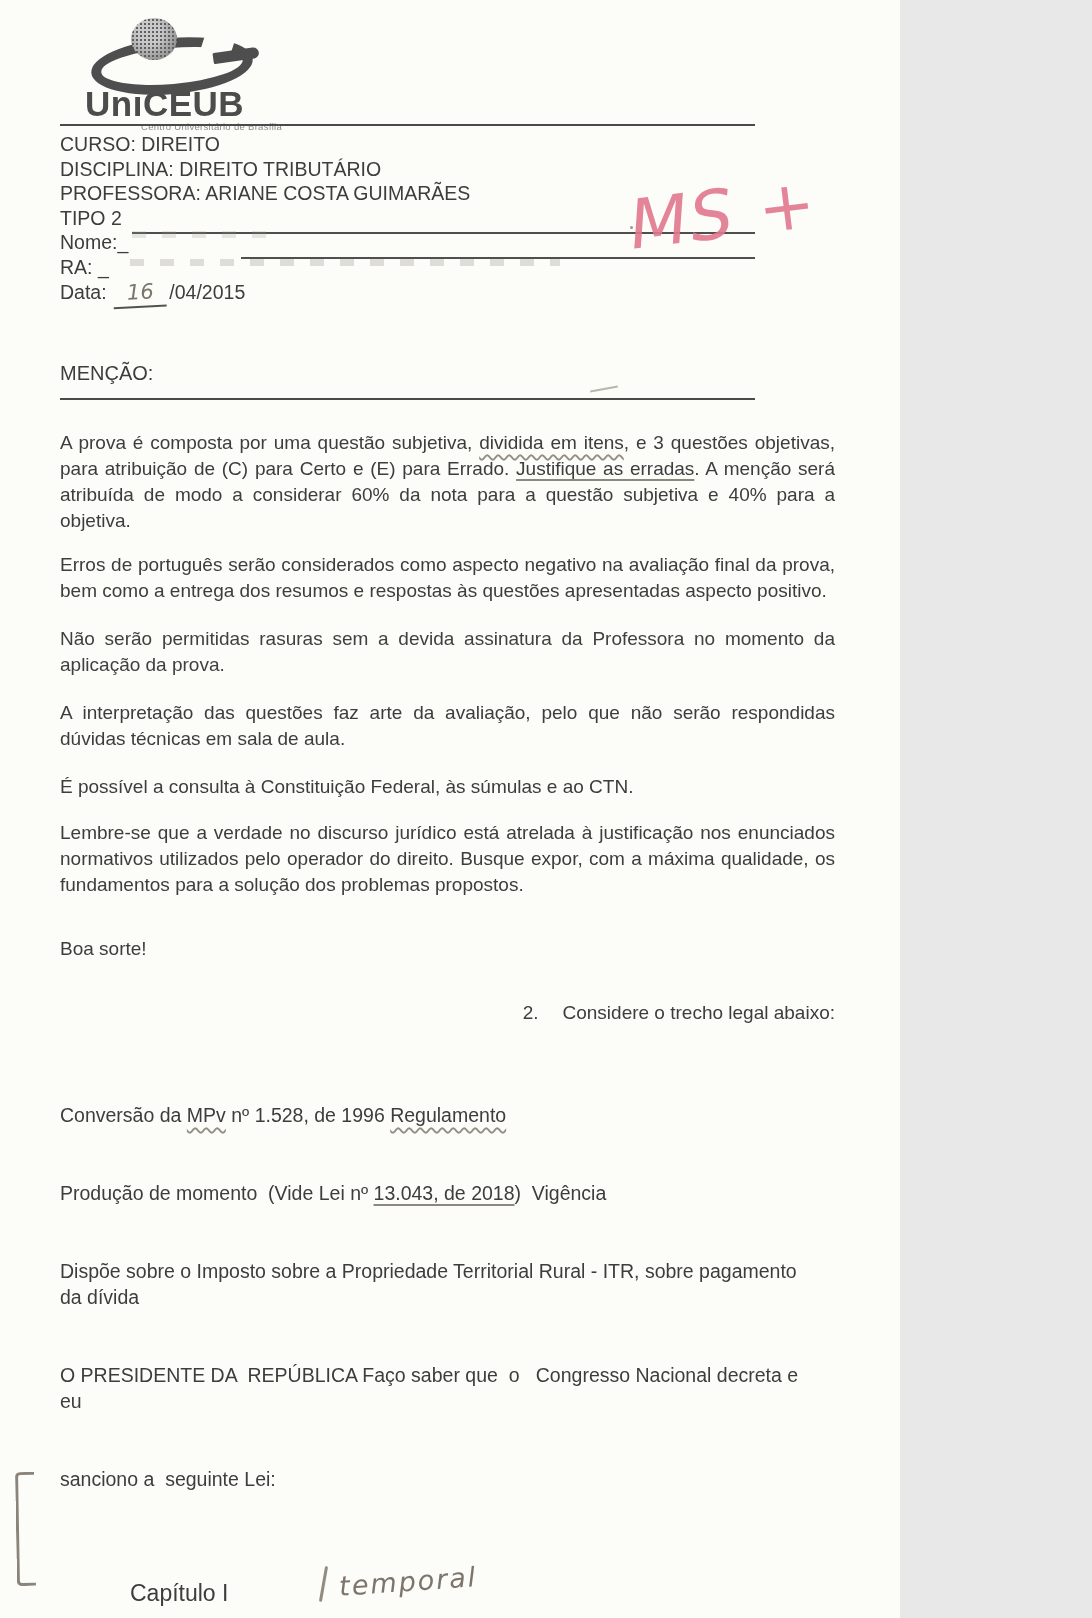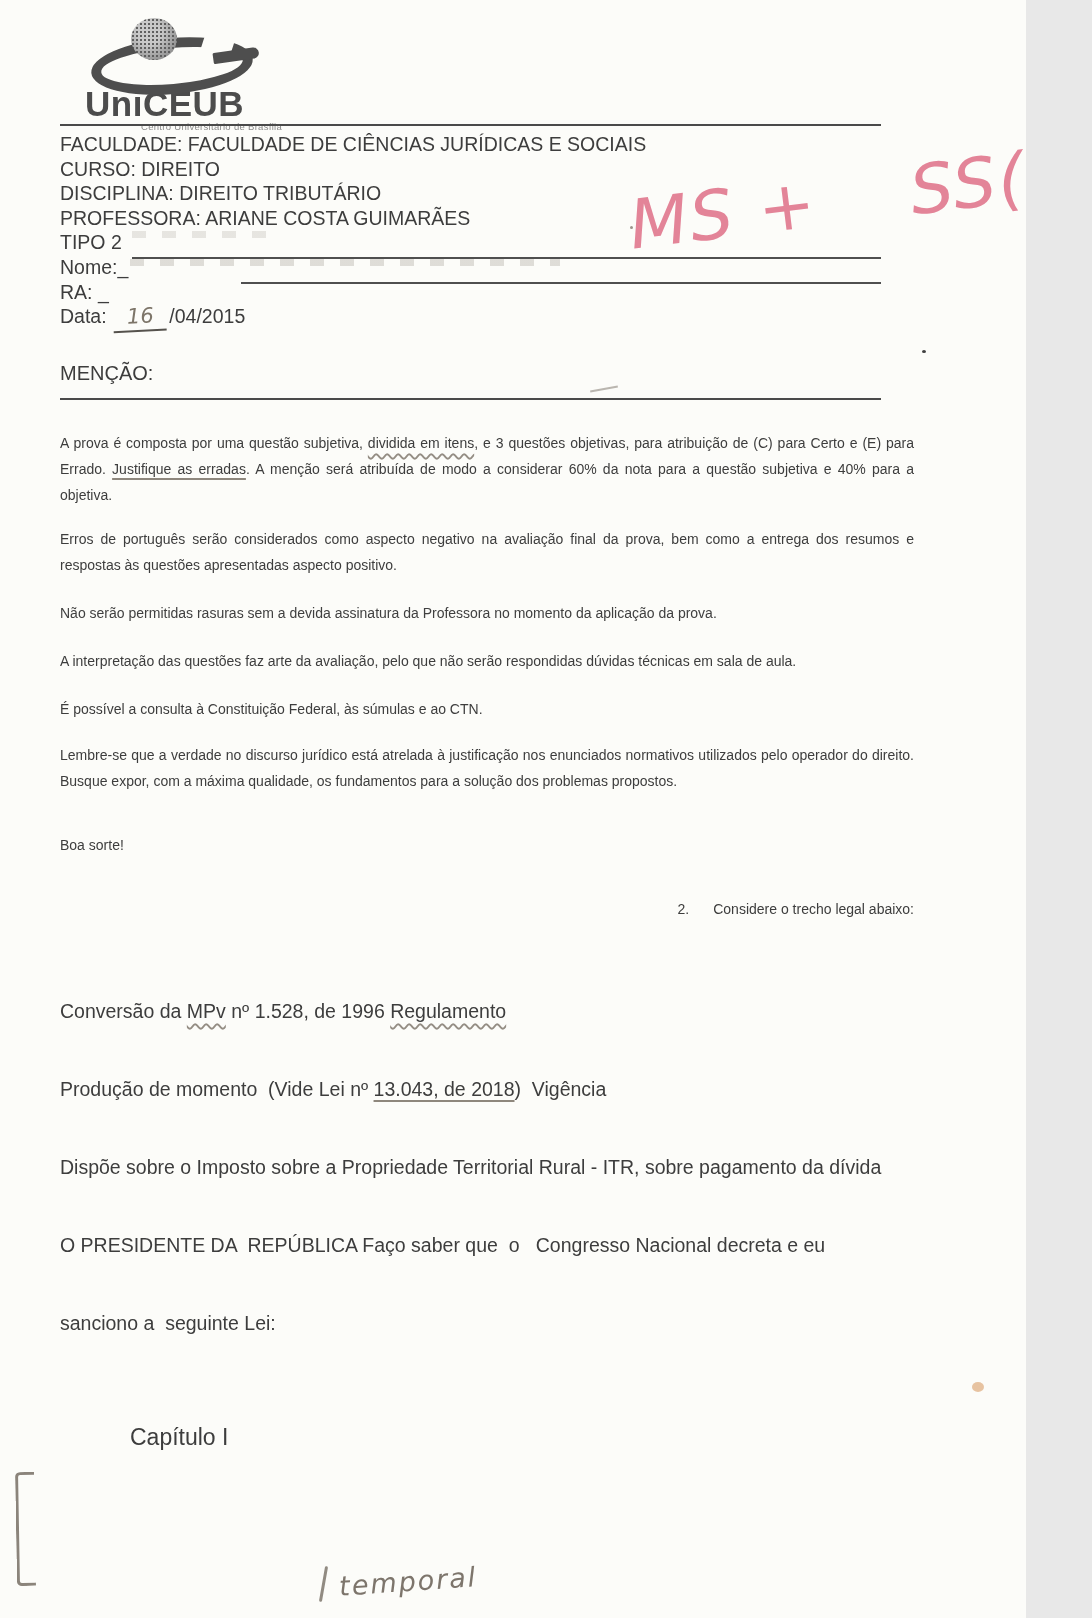--- a/index.html
+++ b/index.html
@@ -1,17 +1,17 @@
 <!DOCTYPE html>
 <html><head>
 <meta charset="utf-8">
 <style>
   html,body{margin:0;padding:0;background:#e8e8e8;}
   .page{
-    position:relative;width:1026px;height:1618px;overflow:hidden;
+    position:relative;width:900px;height:1618px;overflow:hidden;
     background:#fcfcf9;color:#3d3d3d;
     font-family:"Liberation Sans", sans-serif;
   }
   
   .logo{position:absolute;left:85px;top:24px;width:230px;}
   .logo-art{position:relative;height:56px;}
   .orbit{position:absolute;left:6px;top:14px;width:142px;height:36px;
     border:10px solid #4e4e4e;border-radius:50%;transform:rotate(-5deg);}
   .orbit-gap{position:absolute;left:118px;top:10px;width:30px;height:20px;
     background:#fcfcf9;transform:rotate(18deg);}
@@ -37,21 +37,21 @@
     transform:rotate(-3deg);display:inline-block;}
   
   .grade{position:absolute;left:628px;top:158px;width:460px;
     font-family:"DejaVu Sans",sans-serif;font-style:italic;font-weight:400;
     font-size:68px;color:#e1788e;transform:rotate(-7deg);
     letter-spacing:2px;white-space:pre;opacity:.9;}
   
   .mencao{position:absolute;left:60px;top:362px;font-size:20px;}
   .rule-2{position:absolute;left:0;right:0;top:398px;}
   .flow{position:absolute;left:0;right:0;top:404px;}
-  .para{margin:0 112px 0 60px;text-align:justify;font-size:14px;line-height:26px;}
+  .para{margin:0 65px 0 60px;text-align:justify;font-size:19px;line-height:26px;}
   .p1{margin-top:26px;}.p2{margin-top:18px;}
   .p3{margin-top:22px;font-weight:normal;color:#404040;}
   .p4{margin-top:22px;}.p5{margin-top:22px;}.p6{margin-top:20px;}
   .boa{margin-top:38px;text-align:left;}
   .q2{margin-top:38px;text-align:right;}
   .q2 .qnum{margin-left:32px;margin-right:24px;}
   .legal{margin:24px 100px 0 60px;font-size:19.5px;line-height:26px;white-space:pre-wrap;}
   .mid{margin-left:60px;font-size:23px;}
   .capitulo{margin:36px 0 0 130px;}
   
@@ -93,21 +93,20 @@
       <div class="orbit-tail"></div>
       <div class="globe"></div>
     </div>
     <div class="logo-text">UniCEUB</div>
     <div class="logo-sub">Centro Universitário de Brasília</div>
   </div>
 
   <div class="rule top-rule"></div>
 
   <div class="header-block">
-    <div>FACULDADE: FACULDADE DE CIÊNCIAS JURÍDICAS E SOCIAIS</div>
     <div>CURSO: DIREITO</div>
     <div>DISCIPLINA: DIREITO TRIBUTÁRIO</div>
     <div>PROFESSORA: ARIANE COSTA GUIMARÃES</div>
     <div>TIPO 2</div>
     <div class="row">
       <span>Nome:_</span>
       <span class="fill"></span>
     </div>
     <div class="row">
       <span>RA: _</span>

